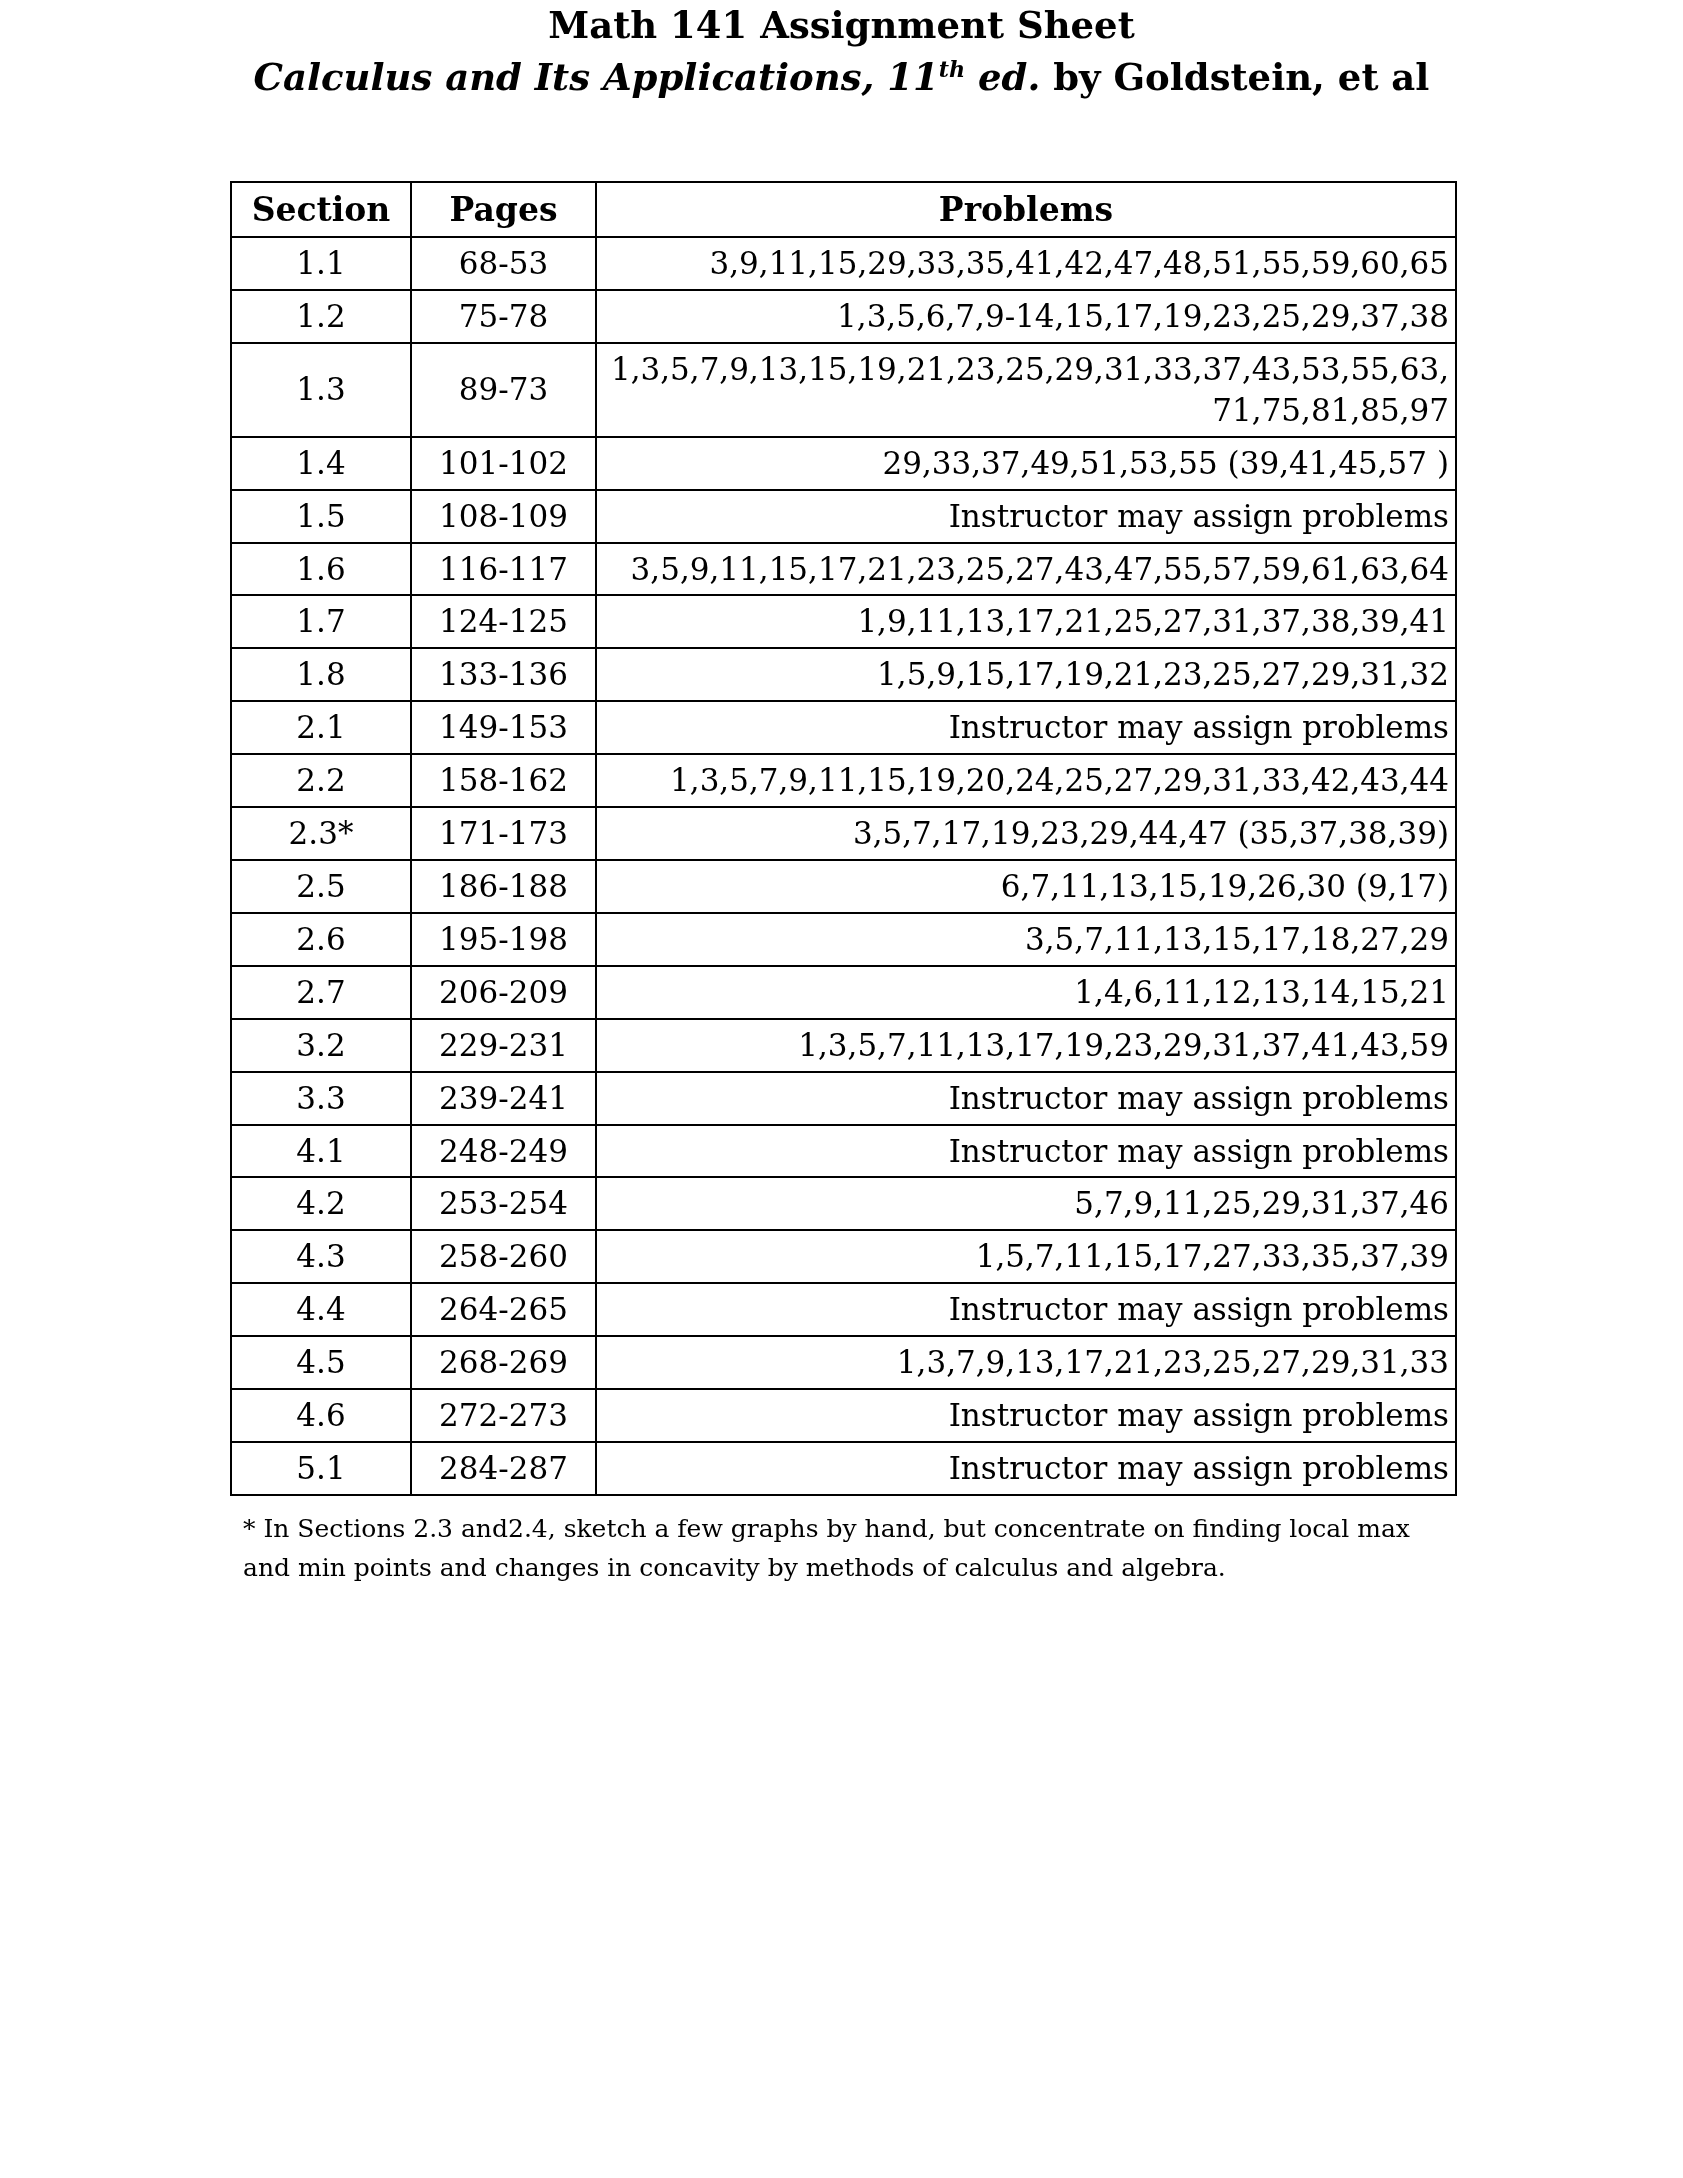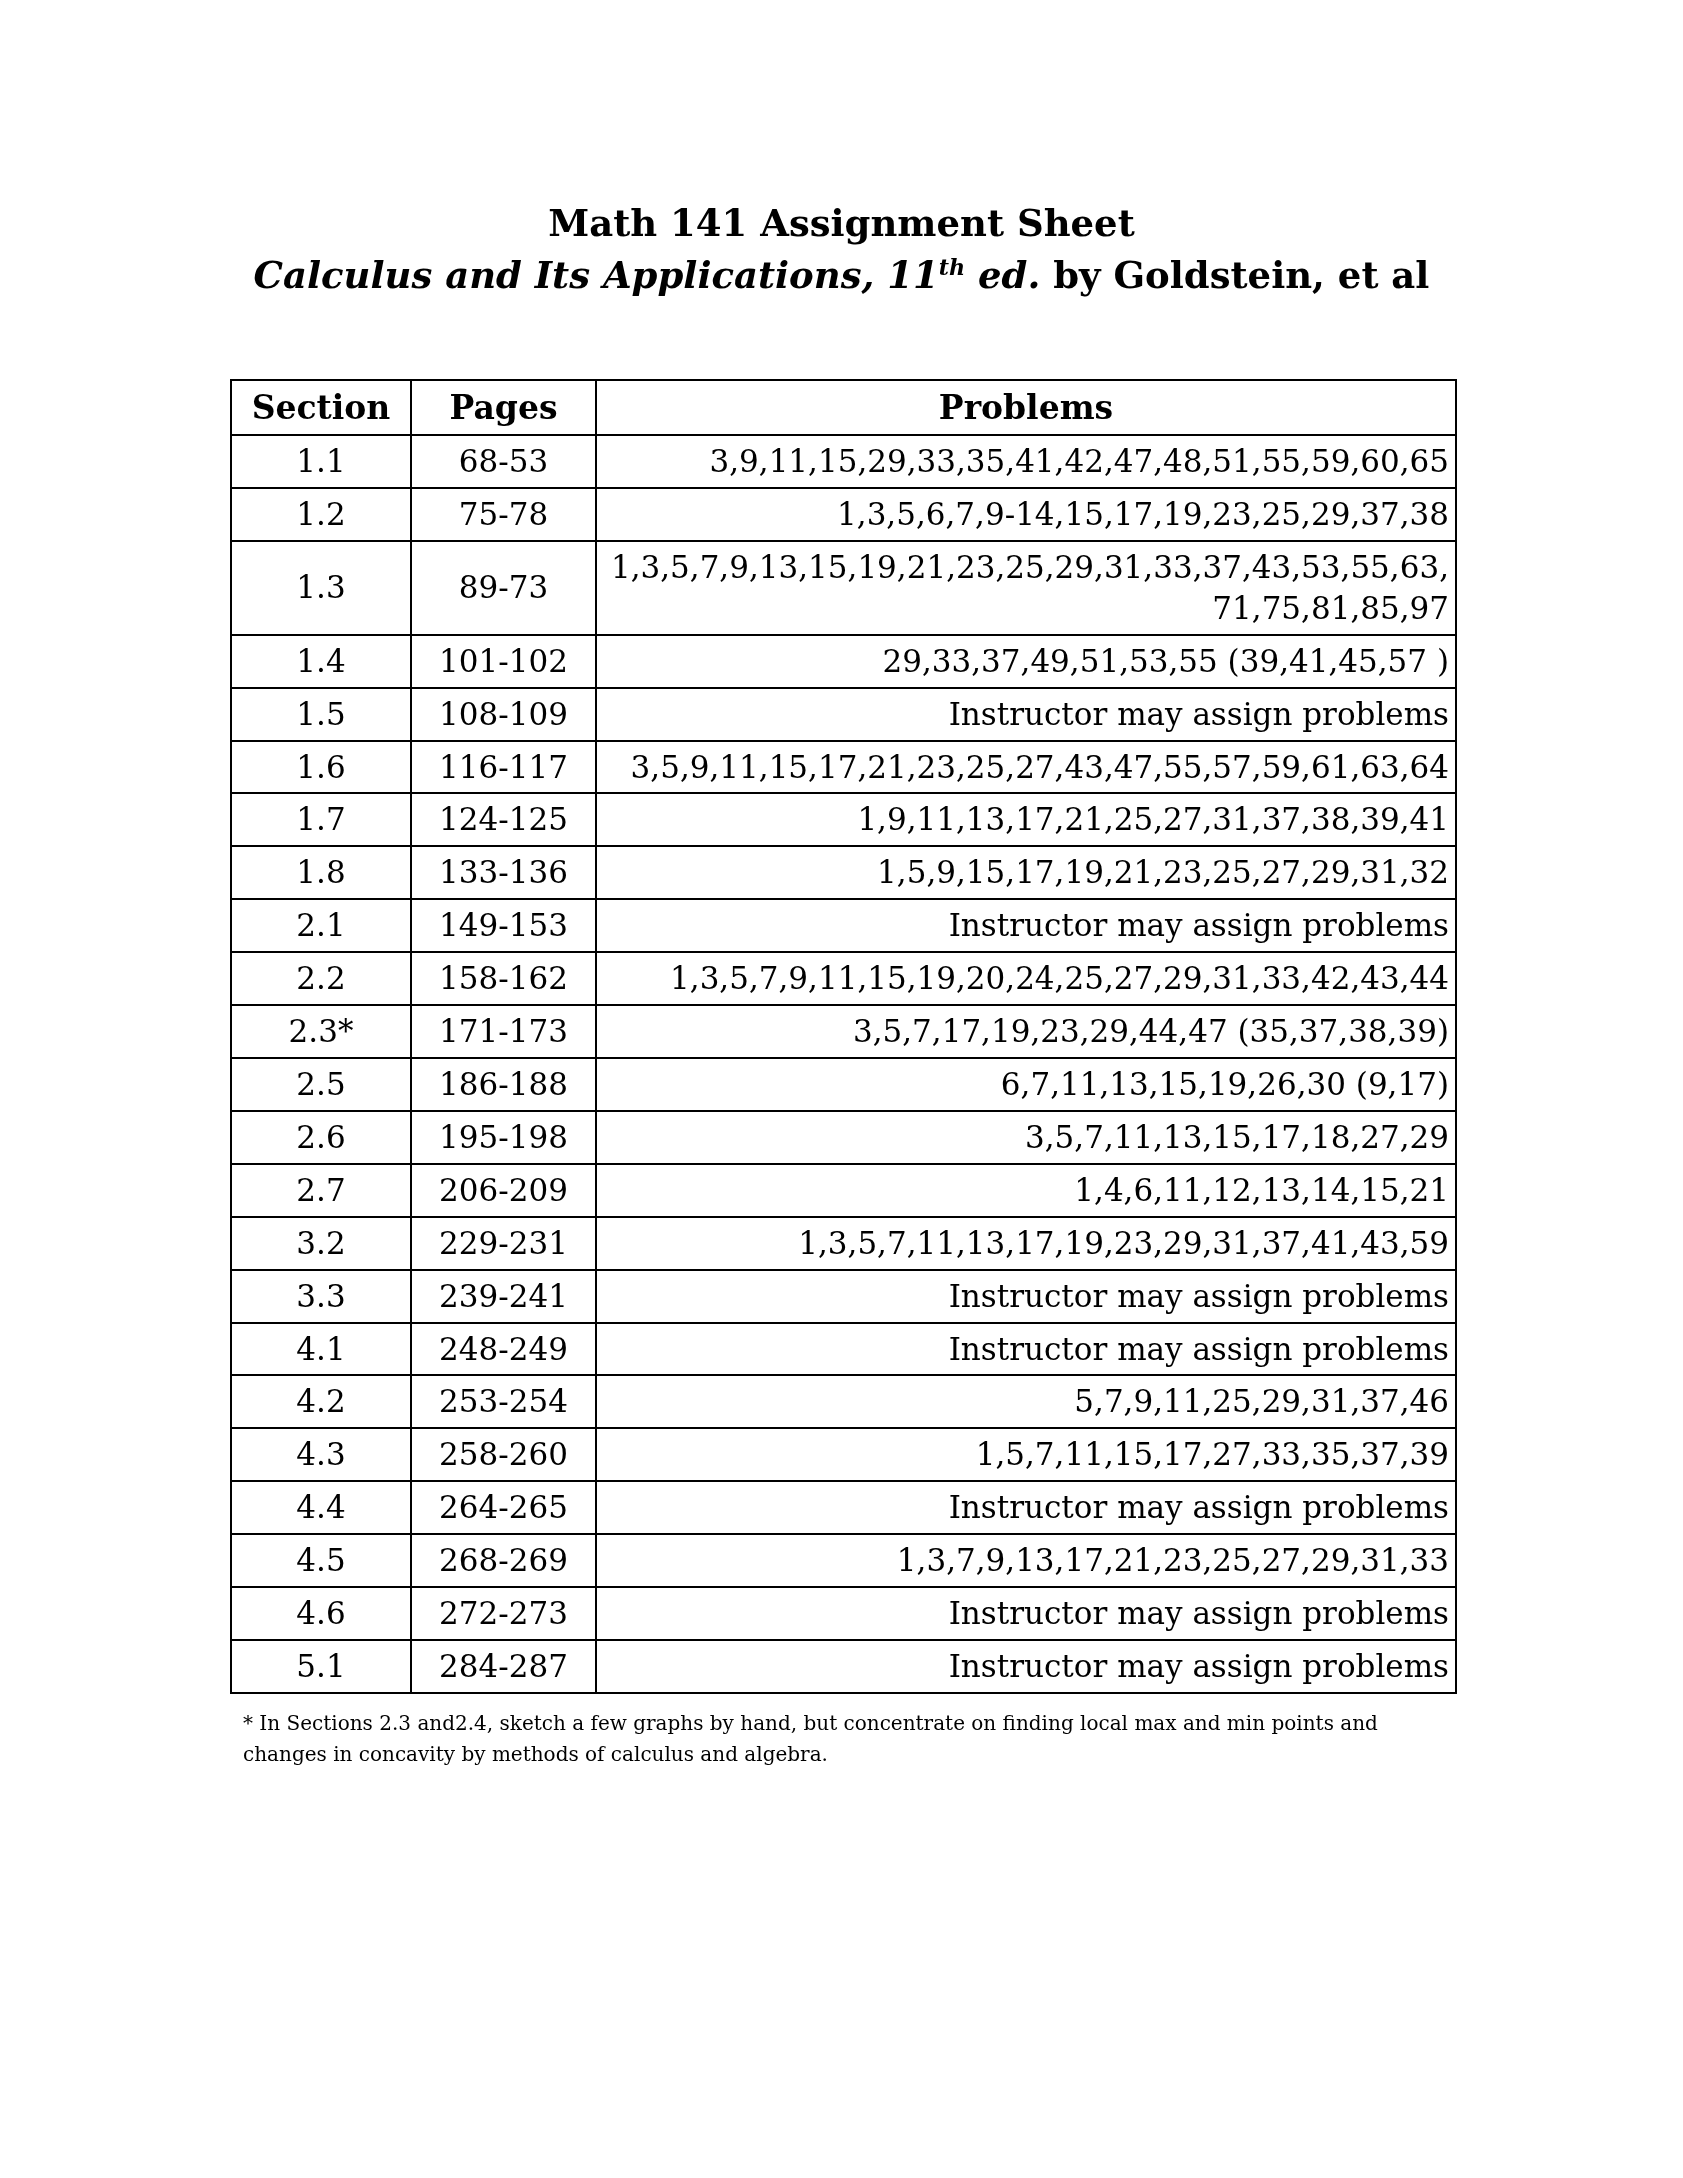--- a/index.html
+++ b/index.html
@@ -14,21 +14,20 @@
     color: #000000;
   }
   .page {
     position: relative;
     width: 1683px;
     height: 2178px;
     background: #ffffff;
     box-sizing: border-box;
   }
   .title-block {
-    padding-top: 198px;
     text-align: center;
   }
   .doc-title {
     font-size: 37px;
     font-weight: bold;
     line-height: 1.4;
   }
   .doc-subtitle {
     font-size: 37px;
     font-weight: bold;
@@ -77,21 +76,21 @@
     white-space: pre-wrap;
     height: 51px;
   }
   td.c-problems.centered {
     text-align: right;
   }
   .footnote {
     margin-left: 243px;
     margin-top: 14px;
     width: 1188px;
-    font-size: 20px;
+    font-size: 25px;
     line-height: 1.55;
     text-align: left;
   }
 </style>
 </head>
 <body>
 
 <div class="page">
 
   <div class="title-block">

